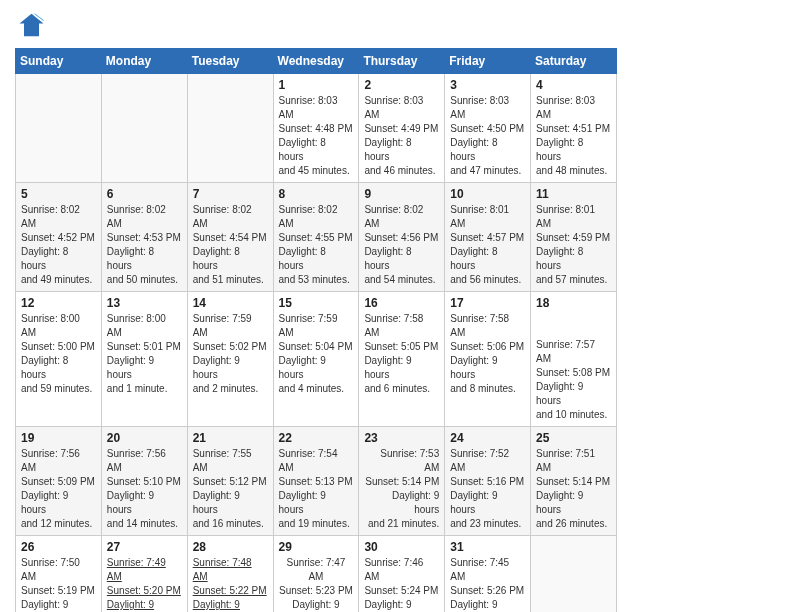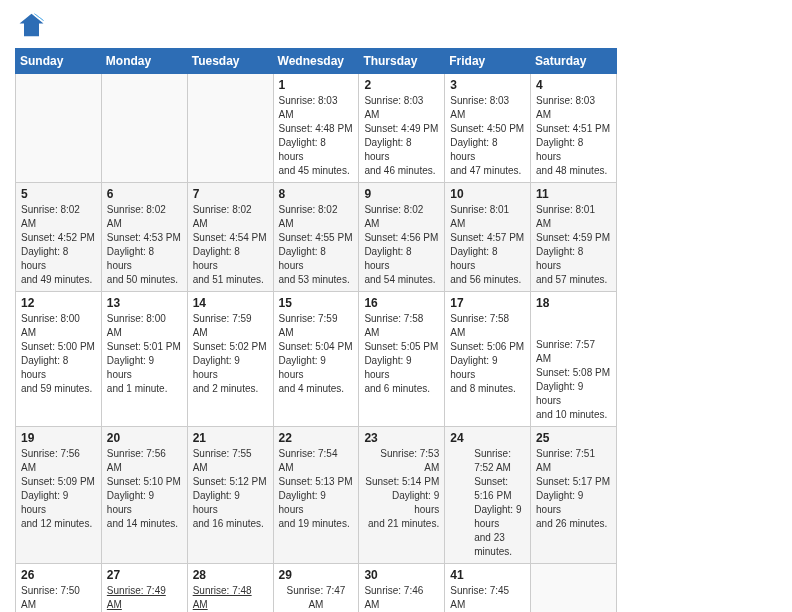--- a/index.html
+++ b/index.html
@@ -296,29 +296,29 @@
           </td>
           <td>
             <span class="day-num">23</span>
             <div class="day-info" style="white-space: pre-line; text-align: right;">Sunrise: 7:53 AM
 Sunset: 5:14 PM
 Daylight: 9 hours
 and 21 minutes.</div>
           </td>
           <td>
             <span class="day-num">24</span>
-            <div class="day-info" style="white-space: pre-line; margin-left: 24px;">Sunrise: 7:52 AM
+            <div class="day-info" style="white-space: pre-line;">Sunrise: 7:52 AM
 Sunset: 5:16 PM
 Daylight: 9 hours
 and 23 minutes.</div>
           </td>
           <td>
             <span class="day-num">25</span>
             <div class="day-info" style="white-space: pre-line;">Sunrise: 7:51 AM
-Sunset: 5:17 PM
+Sunset: 5:14 PM
 Daylight: 9 hours
 and 26 minutes.</div>
           </td>
         </tr>
         <tr>
           <td>
             <span class="day-num">26</span>
             <div class="day-info" style="white-space: pre-line;">Sunrise: 7:50 AM
 Sunset: 5:19 PM
 Daylight: 9 hours
@@ -346,21 +346,21 @@
 and 35 minutes.</div>
           </td>
           <td>
             <span class="day-num">30</span>
             <div class="day-info" style="white-space: pre-line;">Sunrise: 7:46 AM
 Sunset: 5:24 PM
 Daylight: 9 hours
 and 38 minutes.</div>
           </td>
           <td>
-            <span class="day-num">41</span>
+            <span class="day-num">31</span>
             <div class="day-info" style="white-space: pre-line;">Sunrise: 7:45 AM
 Sunset: 5:26 PM
 Daylight: 9 hours
 and 41 minutes.</div>
           </td>
           <td class="empty-cell"></td>
         </tr>
       </tbody>
   </table>
 </div>

